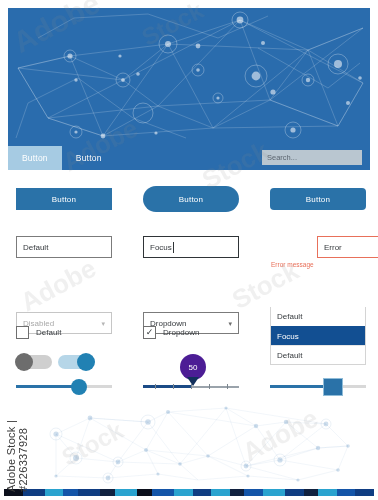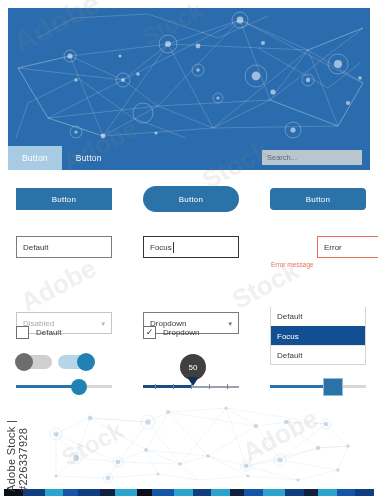--- a/index.html
+++ b/index.html
@@ -213,21 +213,21 @@
   .tick {
     position: absolute;
     top: 6px;
     width: 1px; height: 5px;
     background: #7c868e;
   }
   .pin {
     position: absolute;
     width: 26px; height: 26px;
     border-radius: 50% 50% 50% 50%;
-    background: #404040;
+    background: #4c1d95;
     display: flex; align-items: center; justify-content: center;
     color: #ffffff;
     font-size: 8px;
   }
   .pin::after {
     content: "";
     position: absolute;
     bottom: -6px; left: 50%;
     transform: translateX(-50%);
     border-left: 6px solid transparent;

